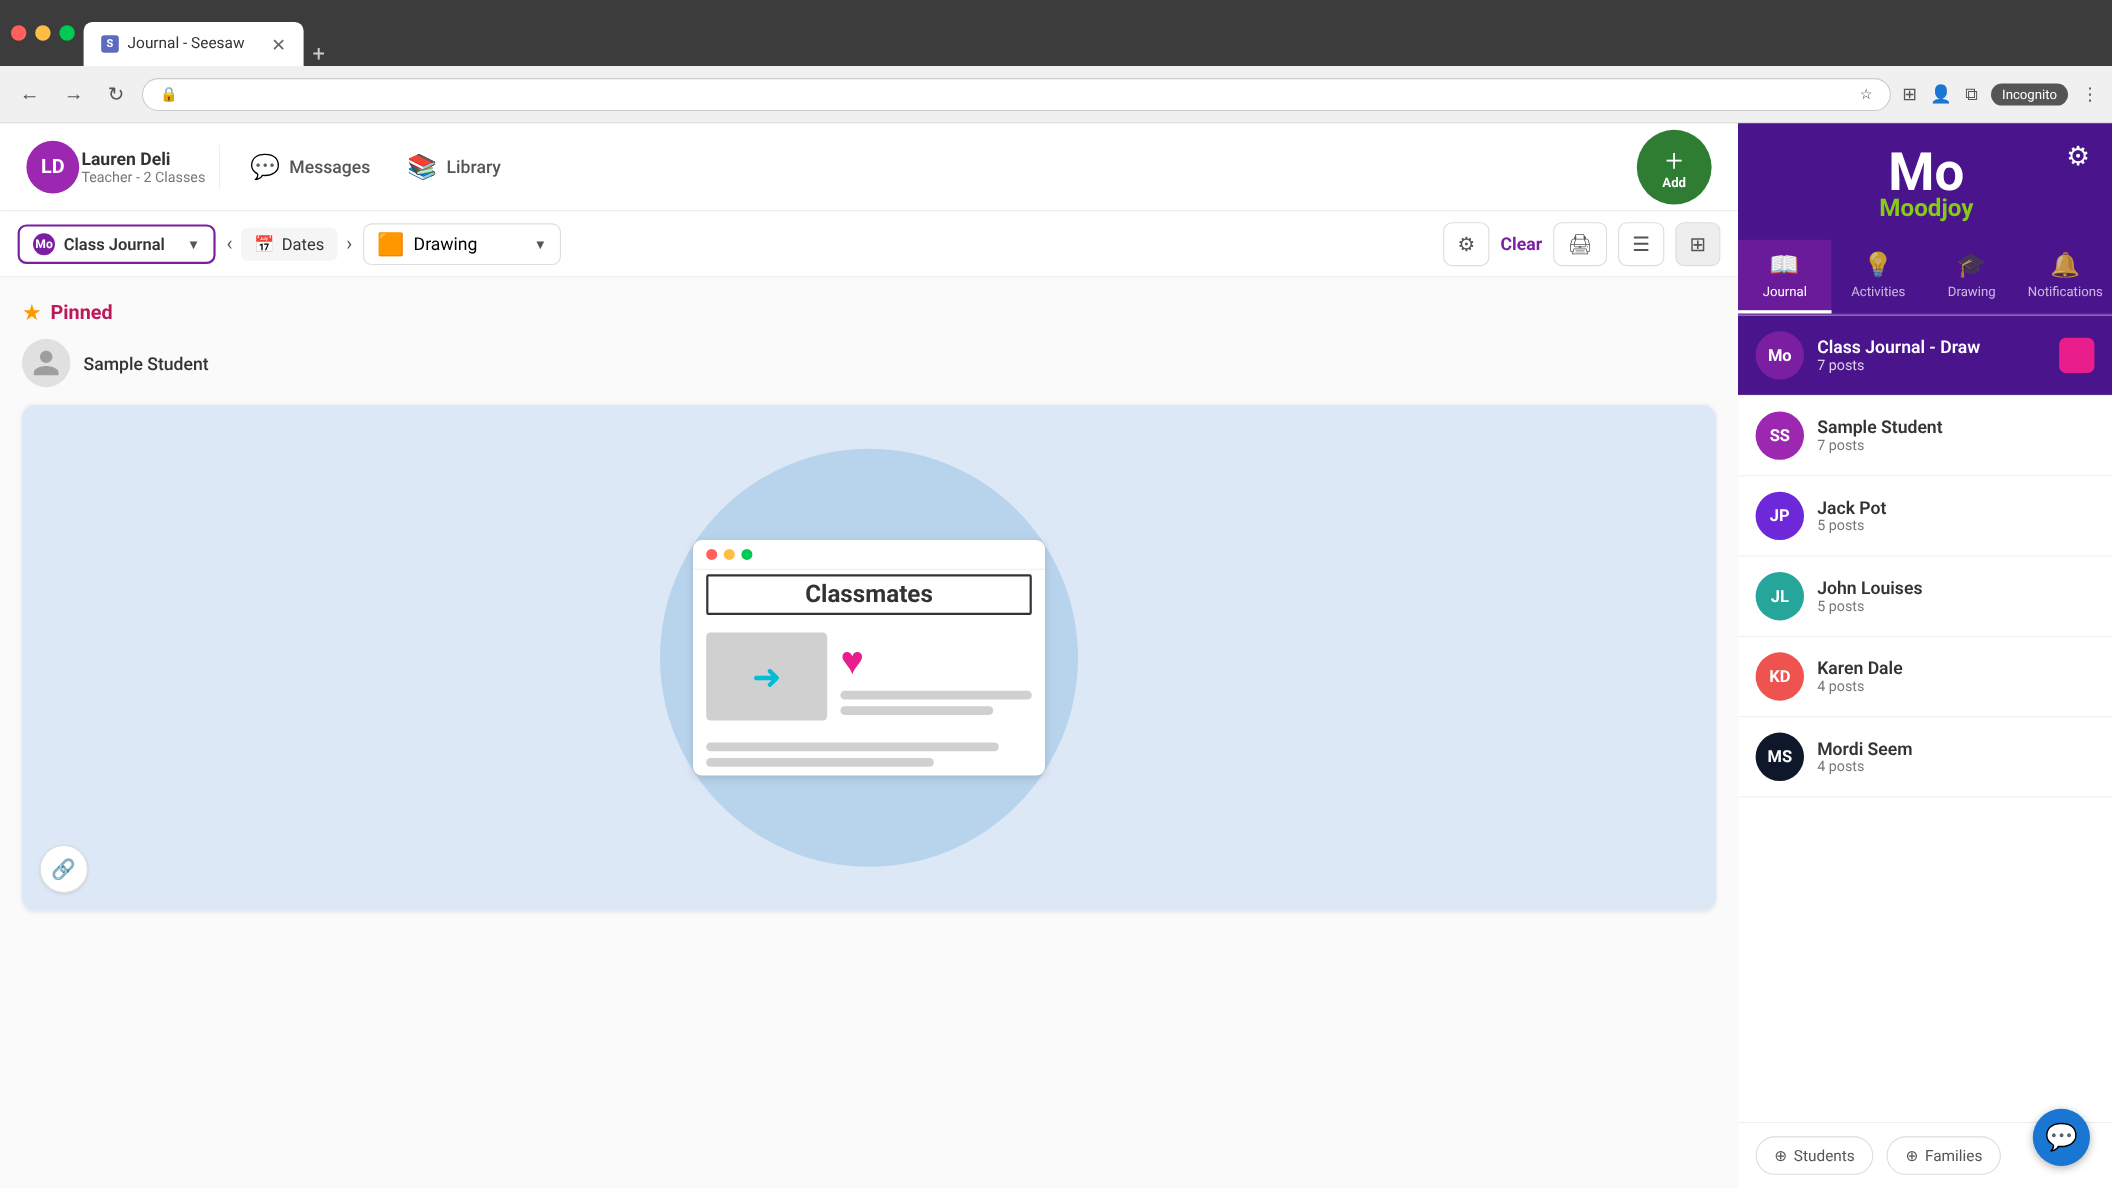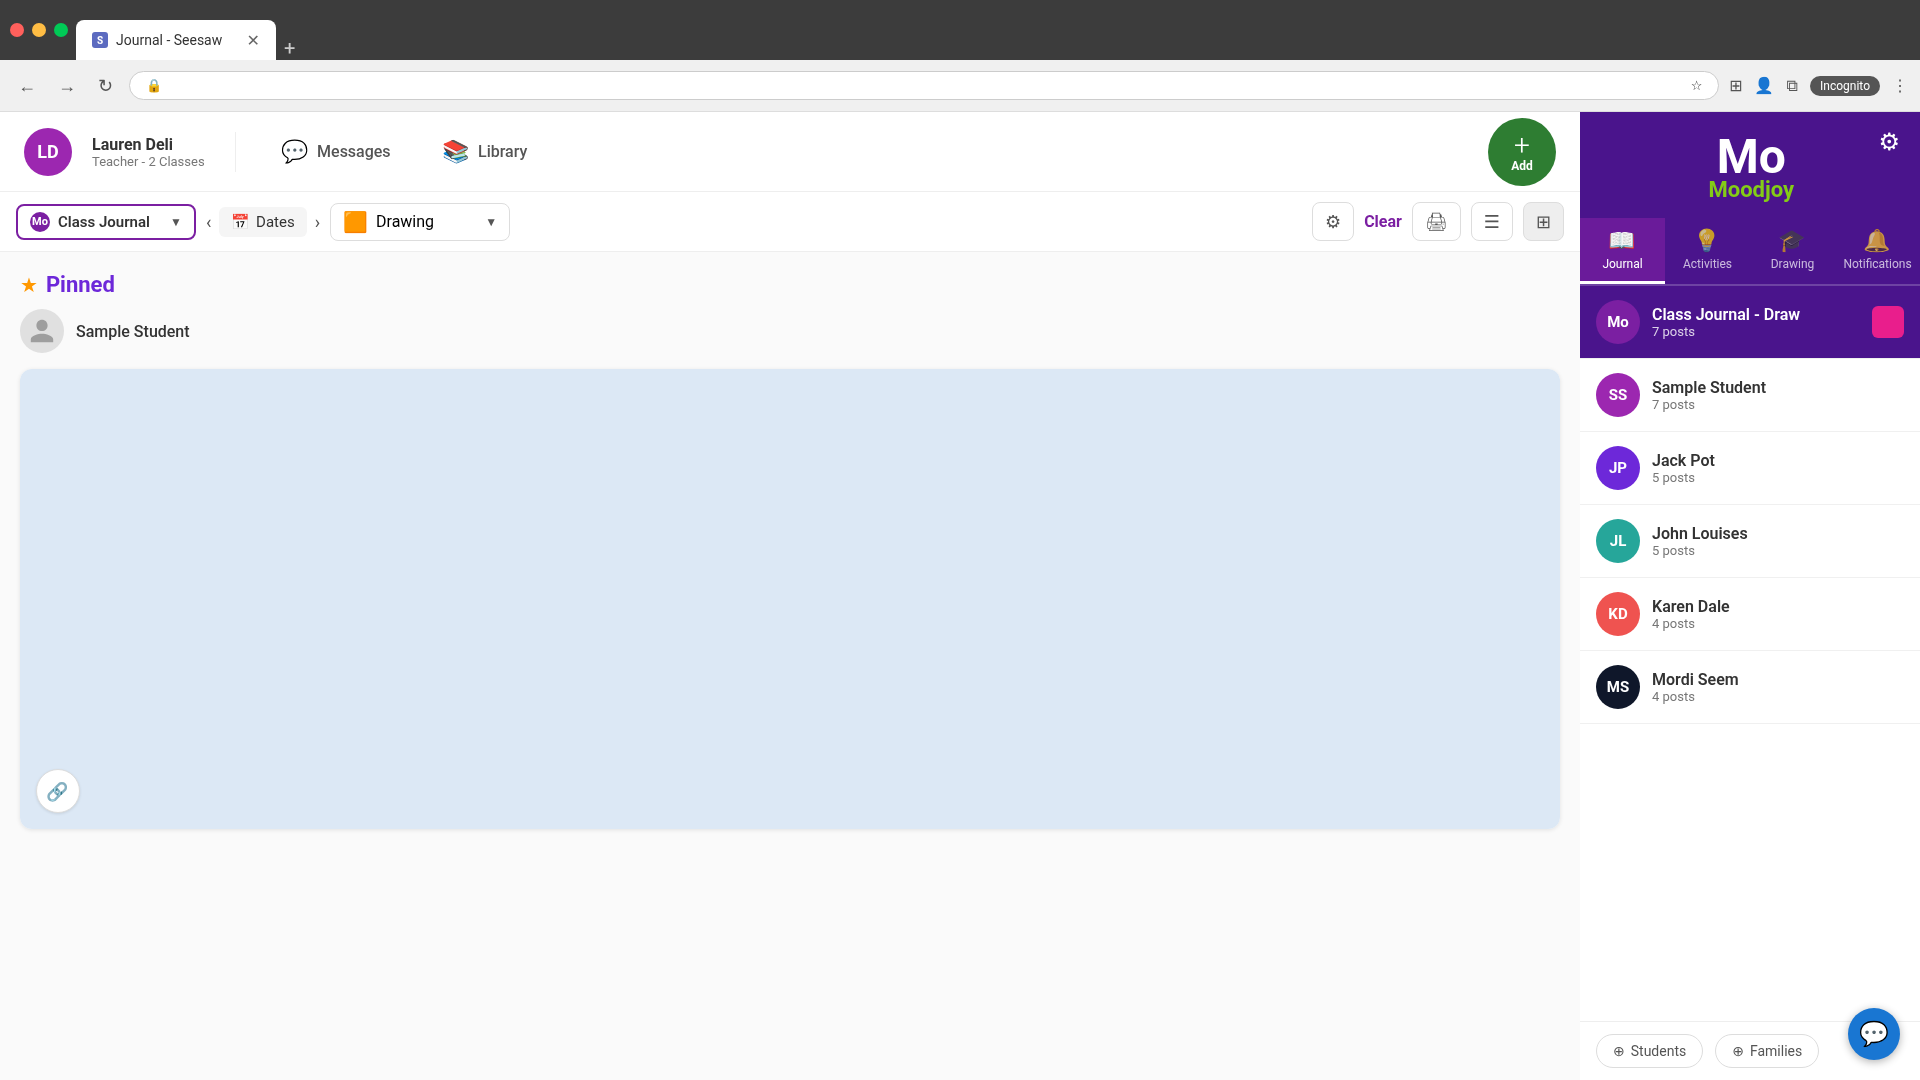--- a/index.html
+++ b/index.html
@@ -26,21 +26,21 @@
     .browser-right-icons { display: flex; align-items: center; gap: 12px; color: #555; font-size: 16px; }
     .incognito-badge { background: #555; color: white; border-radius: 12px; padding: 3px 10px; font-size: 12px; }
 
     
     .app-layout { display: flex; height: calc(1080px - 112px); }
 
     
     .left-panel { flex: 1; display: flex; flex-direction: column; overflow: hidden; }
 
     
-    .top-nav { background: white; height: 80px; display: flex; align-items: center; padding: 0 24px; gap: 20px; border-bottom: 1px solid #eee; box-shadow: 0 1px 3px rgba(0,0,0,0.1); }
+    .top-nav { background: white; height: 80px; display: flex; align-items: center; padding: 0 24px; gap: 2px; border-bottom: 1px solid #eee; box-shadow: 0 1px 3px rgba(0,0,0,0.1); }
     .user-avatar { width: 48px; height: 48px; border-radius: 50%; background: #9c27b0; display: flex; align-items: center; justify-content: center; color: white; font-weight: bold; font-size: 18px; }
     .user-info { }
     .user-name { font-weight: 700; font-size: 16px; color: #333; }
     .user-role { font-size: 13px; color: #777; }
     .nav-divider { width: 1px; height: 40px; background: #eee; margin: 0 10px; }
     .nav-link { display: flex; align-items: center; gap: 8px; color: #555; font-size: 16px; font-weight: 500; cursor: pointer; padding: 8px 16px; border-radius: 8px; }
     .nav-icon { font-size: 22px; }
     .add-btn { margin-left: auto; width: 68px; height: 68px; background: #2e7d32; border-radius: 50%; display: flex; flex-direction: column; align-items: center; justify-content: center; color: white; cursor: pointer; font-size: 28px; line-height: 1; }
     .add-btn-label { font-size: 12px; font-weight: 700; }
 
@@ -60,21 +60,21 @@
     .clear-btn { background: none; border: none; color: #7b1fa2; font-weight: 700; font-size: 16px; cursor: pointer; }
     .print-btn { background: none; border: 1px solid #ddd; border-radius: 8px; padding: 8px 12px; cursor: pointer; font-size: 18px; color: #555; }
     .view-btn { background: none; border: 1px solid #ddd; border-radius: 8px; padding: 8px 12px; cursor: pointer; font-size: 18px; color: #555; }
     .view-btn-active { background: #eee; }
 
     
     .content-area { flex: 1; overflow-y: auto; padding: 20px; background: #fafafa; }
     .pinned-section { margin-bottom: 16px; }
     .pinned-header { display: flex; align-items: center; gap: 8px; margin-bottom: 12px; }
     .star-icon { color: #ff9800; font-size: 20px; }
-    .pinned-title { font-weight: 700; font-size: 22px; color: #6d28d9; }
+    .pinned-title { font-weight: 700; font-size: 18px; color: #be185d; }
     .student-row { display: flex; align-items: center; gap: 12px; margin-bottom: 12px; }
     .student-avatar { width: 44px; height: 44px; border-radius: 50%; background: #e0e0e0; display: flex; align-items: center; justify-content: center; }
     .student-avatar svg { width: 28px; height: 28px; fill: #9e9e9e; }
     .student-name { font-size: 16px; color: #333; font-weight: 500; }
 
     
     .post-card { background: white; border-radius: 12px; overflow: hidden; box-shadow: 0 1px 4px rgba(0,0,0,0.1); position: relative; }
     .post-image { width: 100%; background: #dce8f5; display: flex; align-items: center; justify-content: center; min-height: 460px; position: relative; }
     .classmates-illustration { width: 380px; height: 380px; background: #b8d4ec; border-radius: 50%; display: flex; align-items: center; justify-content: center; }
     .classmates-card { background: white; border-radius: 8px; width: 320px; box-shadow: 0 2px 8px rgba(0,0,0,0.15); overflow: hidden; }
@@ -222,20 +222,46 @@
             <svg viewBox="0 0 24 24">
                 <path d="M12 12c2.7 0 4.8-2.1 4.8-4.8S14.7 2.4 12 2.4 7.2 4.5 7.2 7.2 9.3 12 12 12zm0 2.4c-3.2 0-9.6 1.6-9.6 4.8v2.4h19.2v-2.4c0-3.2-6.4-4.8-9.6-4.8z"></path>
               </svg>
           </div>
           <span class="student-name">Sample Student</span>
         </div>
       </div>
 
       <div class="post-card">
         <div class="post-image">
+          <div class="classmates-illustration">
+            <div class="classmates-card">
+              <div class="classmates-card-header">
+                <div class="win-dot" style="background:#ff605c;"></div>
+                <div class="win-dot" style="background:#ffbd44;"></div>
+                <div class="win-dot" style="background:#00ca56;"></div>
+              </div>
+              <div class="classmates-title">Classmates</div>
+              <div class="classmates-content">
+                <div class="classmates-left">
+                  <span class="blue-arrow">➜</span>
+                </div>
+                <div class="classmates-right">
+                  <div style="display:flex; align-items:center; gap:8px;">
+                    <span class="pink-heart">♥</span>
+                  </div>
+                  <div class="gray-line" style="width:100%;"></div>
+                  <div class="gray-line" style="width:80%;"></div>
+                </div>
+              </div>
+              <div class="classmates-footer">
+                <div class="gray-line" style="width:90%;"></div>
+                <div class="gray-line" style="width:70%;"></div>
+              </div>
+            </div>
+          </div>
           <div class="link-btn">🔗</div>
         </div>
       </div>
     </div>
   </div>
 
   <div class="right-sidebar">
     <div style="display:flex; justify-content:space-between; align-items:flex-start; padding: 16px 20px 0;">
       <div style="width:24px;"></div>
       <div style="text-align:center;">

